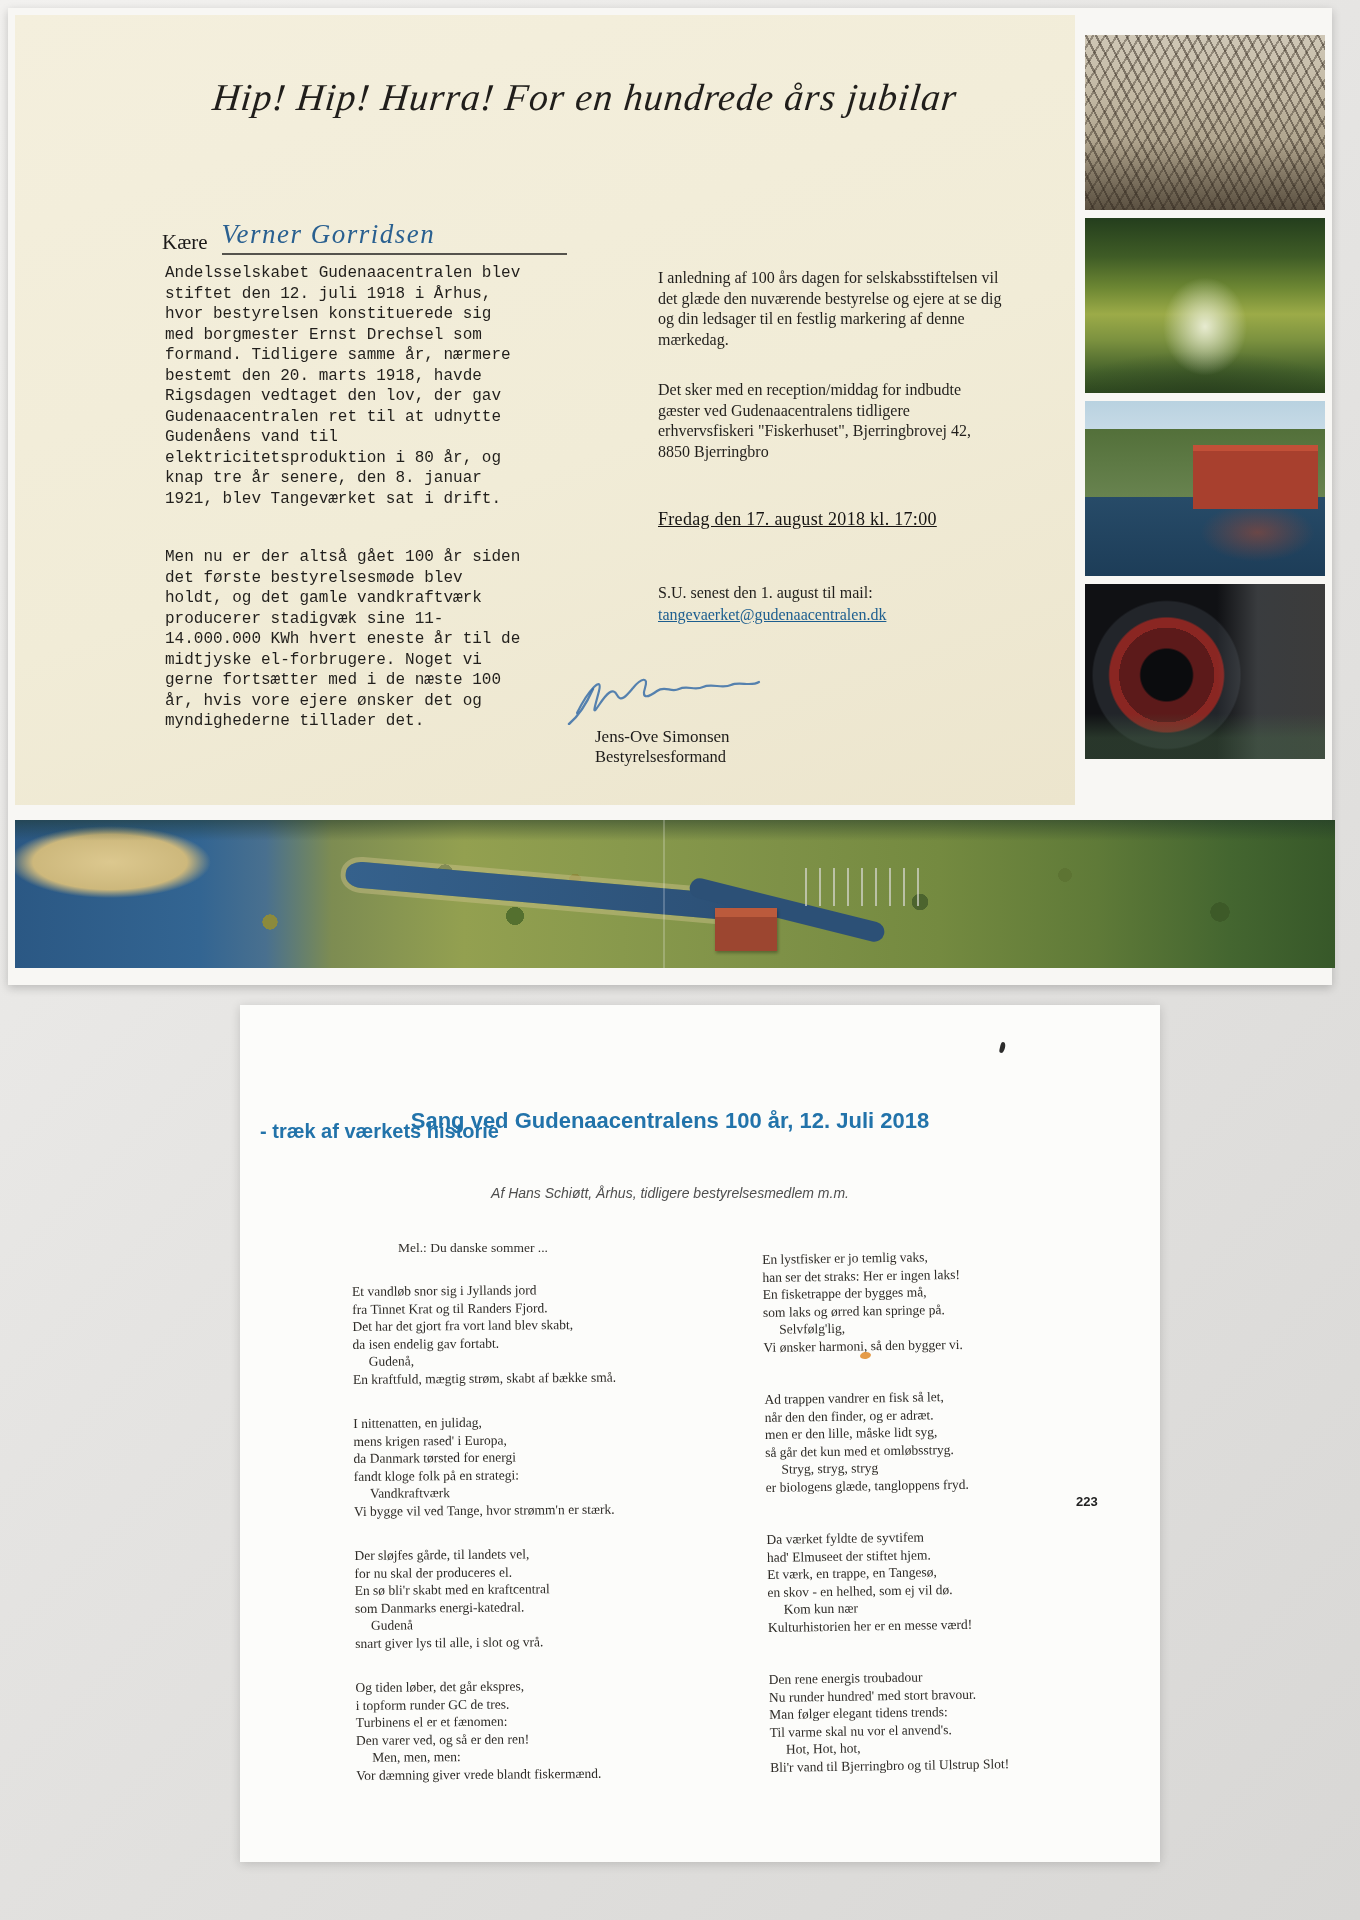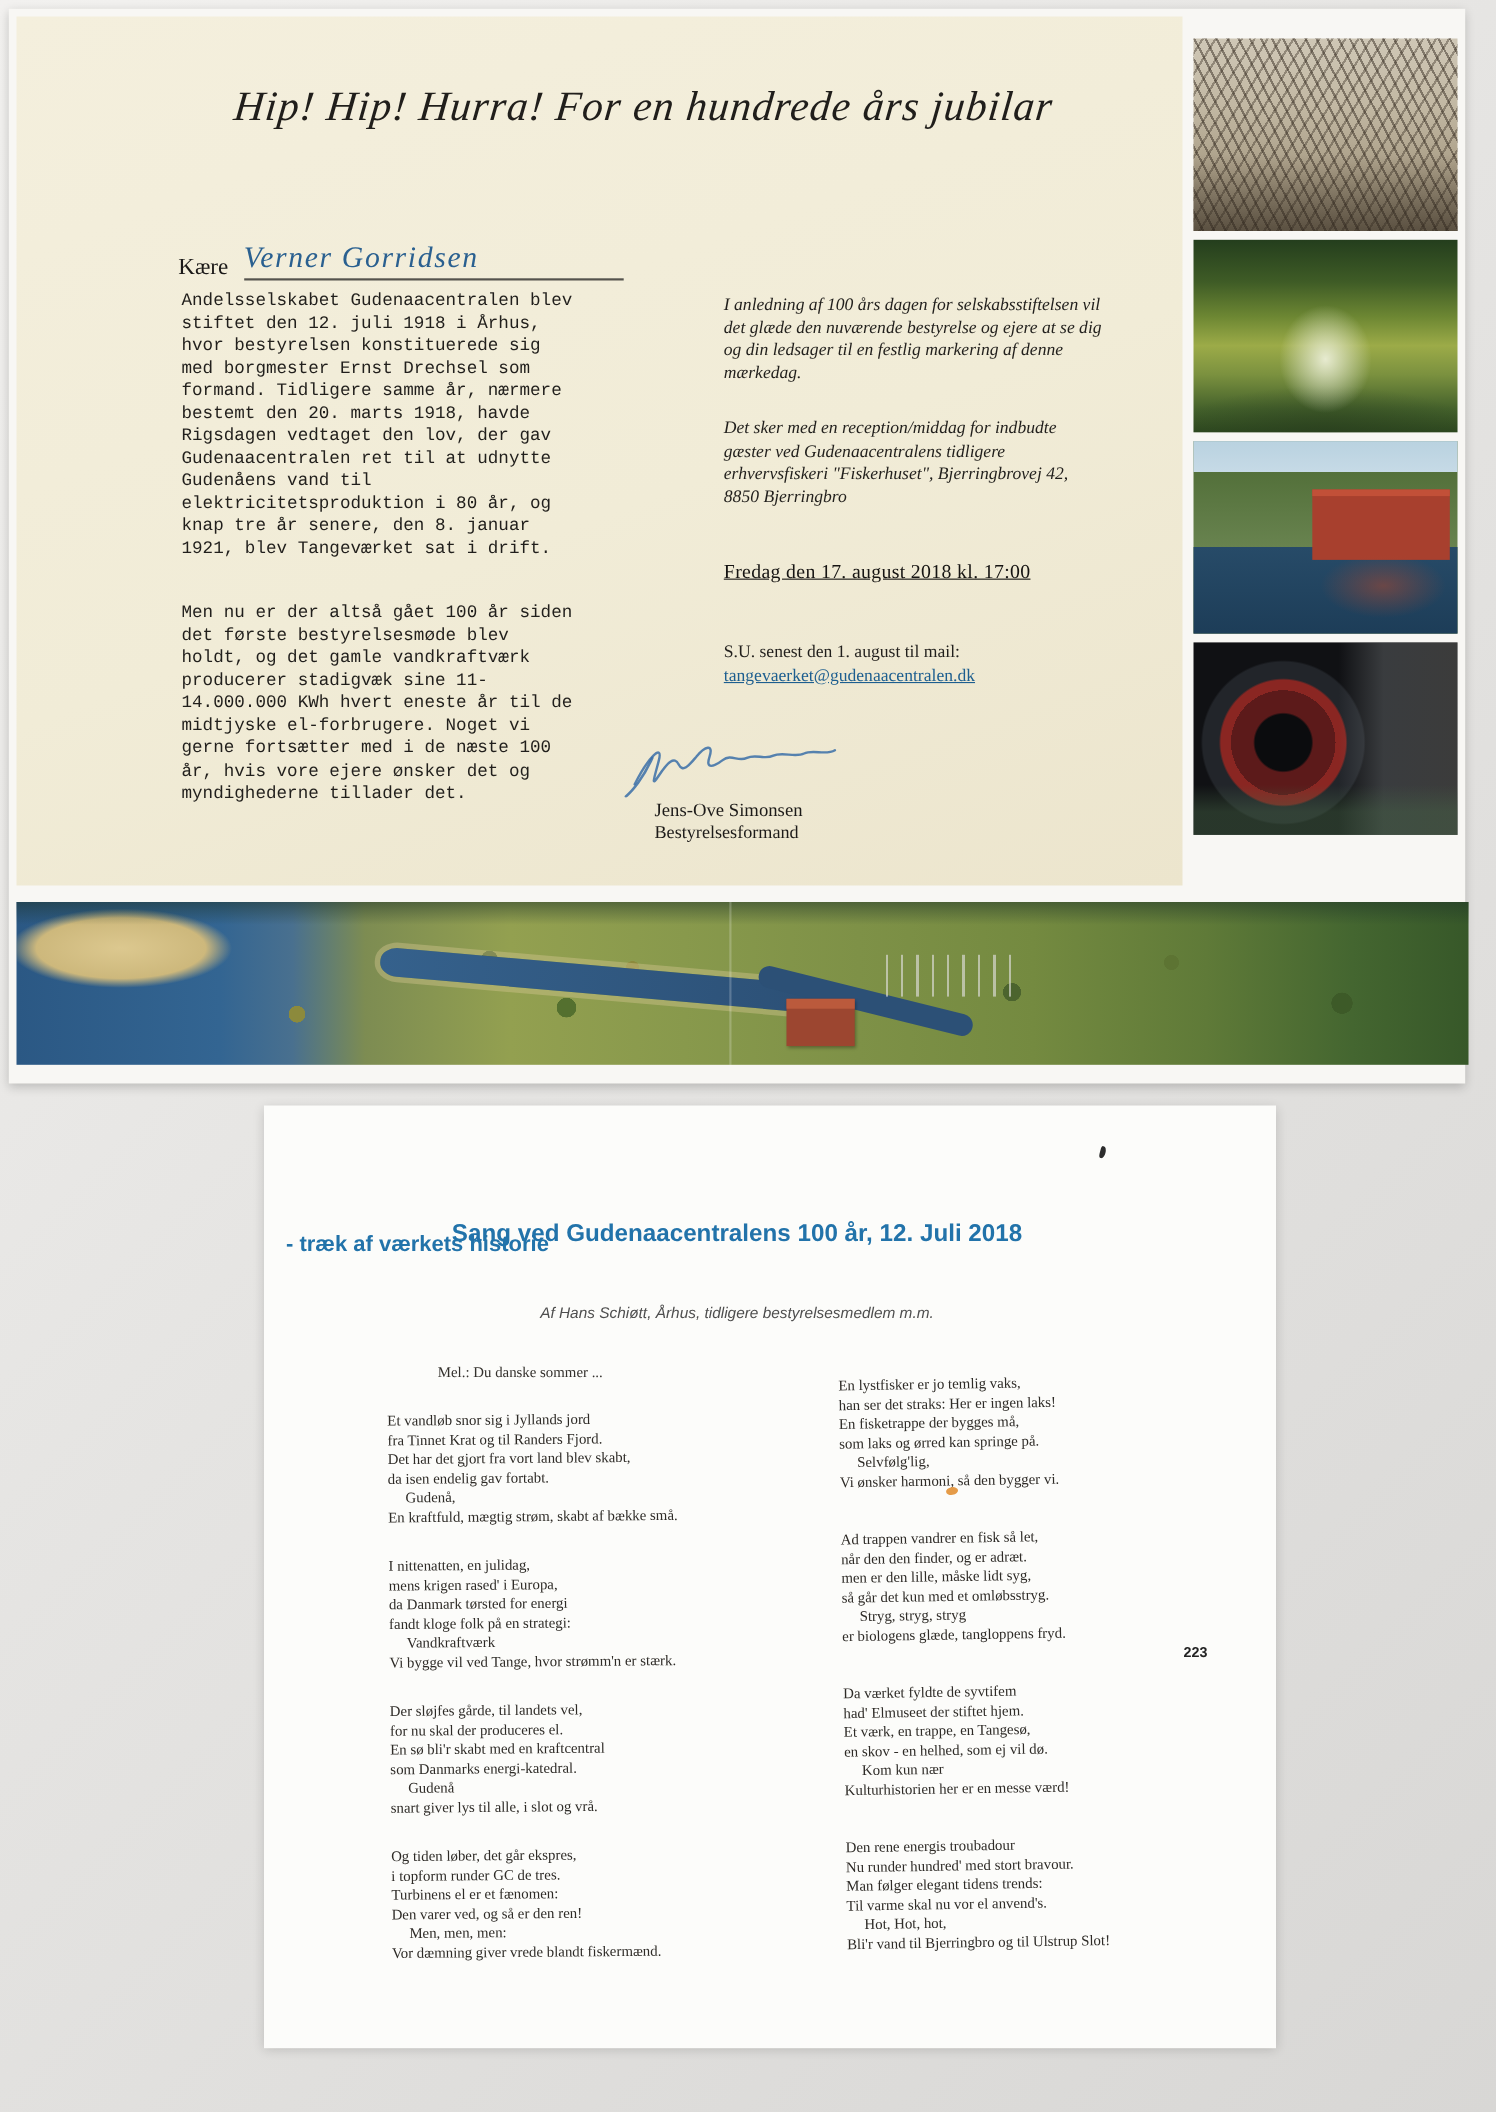--- a/index.html
+++ b/index.html
@@ -17,21 +17,21 @@
   .salutation{position:absolute;left:147px;top:204px;white-space:nowrap;}
   .kaere{font-size:21px;color:#1b1918;}
   .recipient-wrap{display:inline-block;border-bottom:2px solid #55534d;width:345px;margin-left:14px;
     padding-bottom:3px;vertical-align:bottom;}
   .recipient{font-style:italic;font-size:27px;color:#2a6090;letter-spacing:1.5px;}
   .col{position:absolute;}
   .col-left{left:150px;top:248px;width:362px;font-family:Liberation Mono, monospace;}
   .col-right{left:643px;top:253px;width:345px;}
   .col p{margin:0;font-size:16px;line-height:20.5px;color:#211f1c;}
   .col-left p{margin-bottom:38px;}
-  .col-right p{margin-bottom:30px;font-style:italic;}
+  .col-right p{margin-bottom:30px;}
   .event-date{margin-top:47px;font-size:18px;font-weight:normal;text-decoration:underline;
     color:#161412;letter-spacing:.3px;}
   .rsvp{margin-top:54px;font-size:16px;color:#211f1c;}
   .email{display:inline-block;margin-top:4px;font-size:16px;color:#1d5e8f;
     text-decoration:underline;cursor:pointer;}
   .sig{position:absolute;}
   .sig1{left:548px;top:652px;width:230px;}
   .sig2{left:845px;top:648px;width:200px;}
   .sig svg{display:block;}
   .sig-name{font-size:17px;color:#1d1b19;margin-top:2px;}

